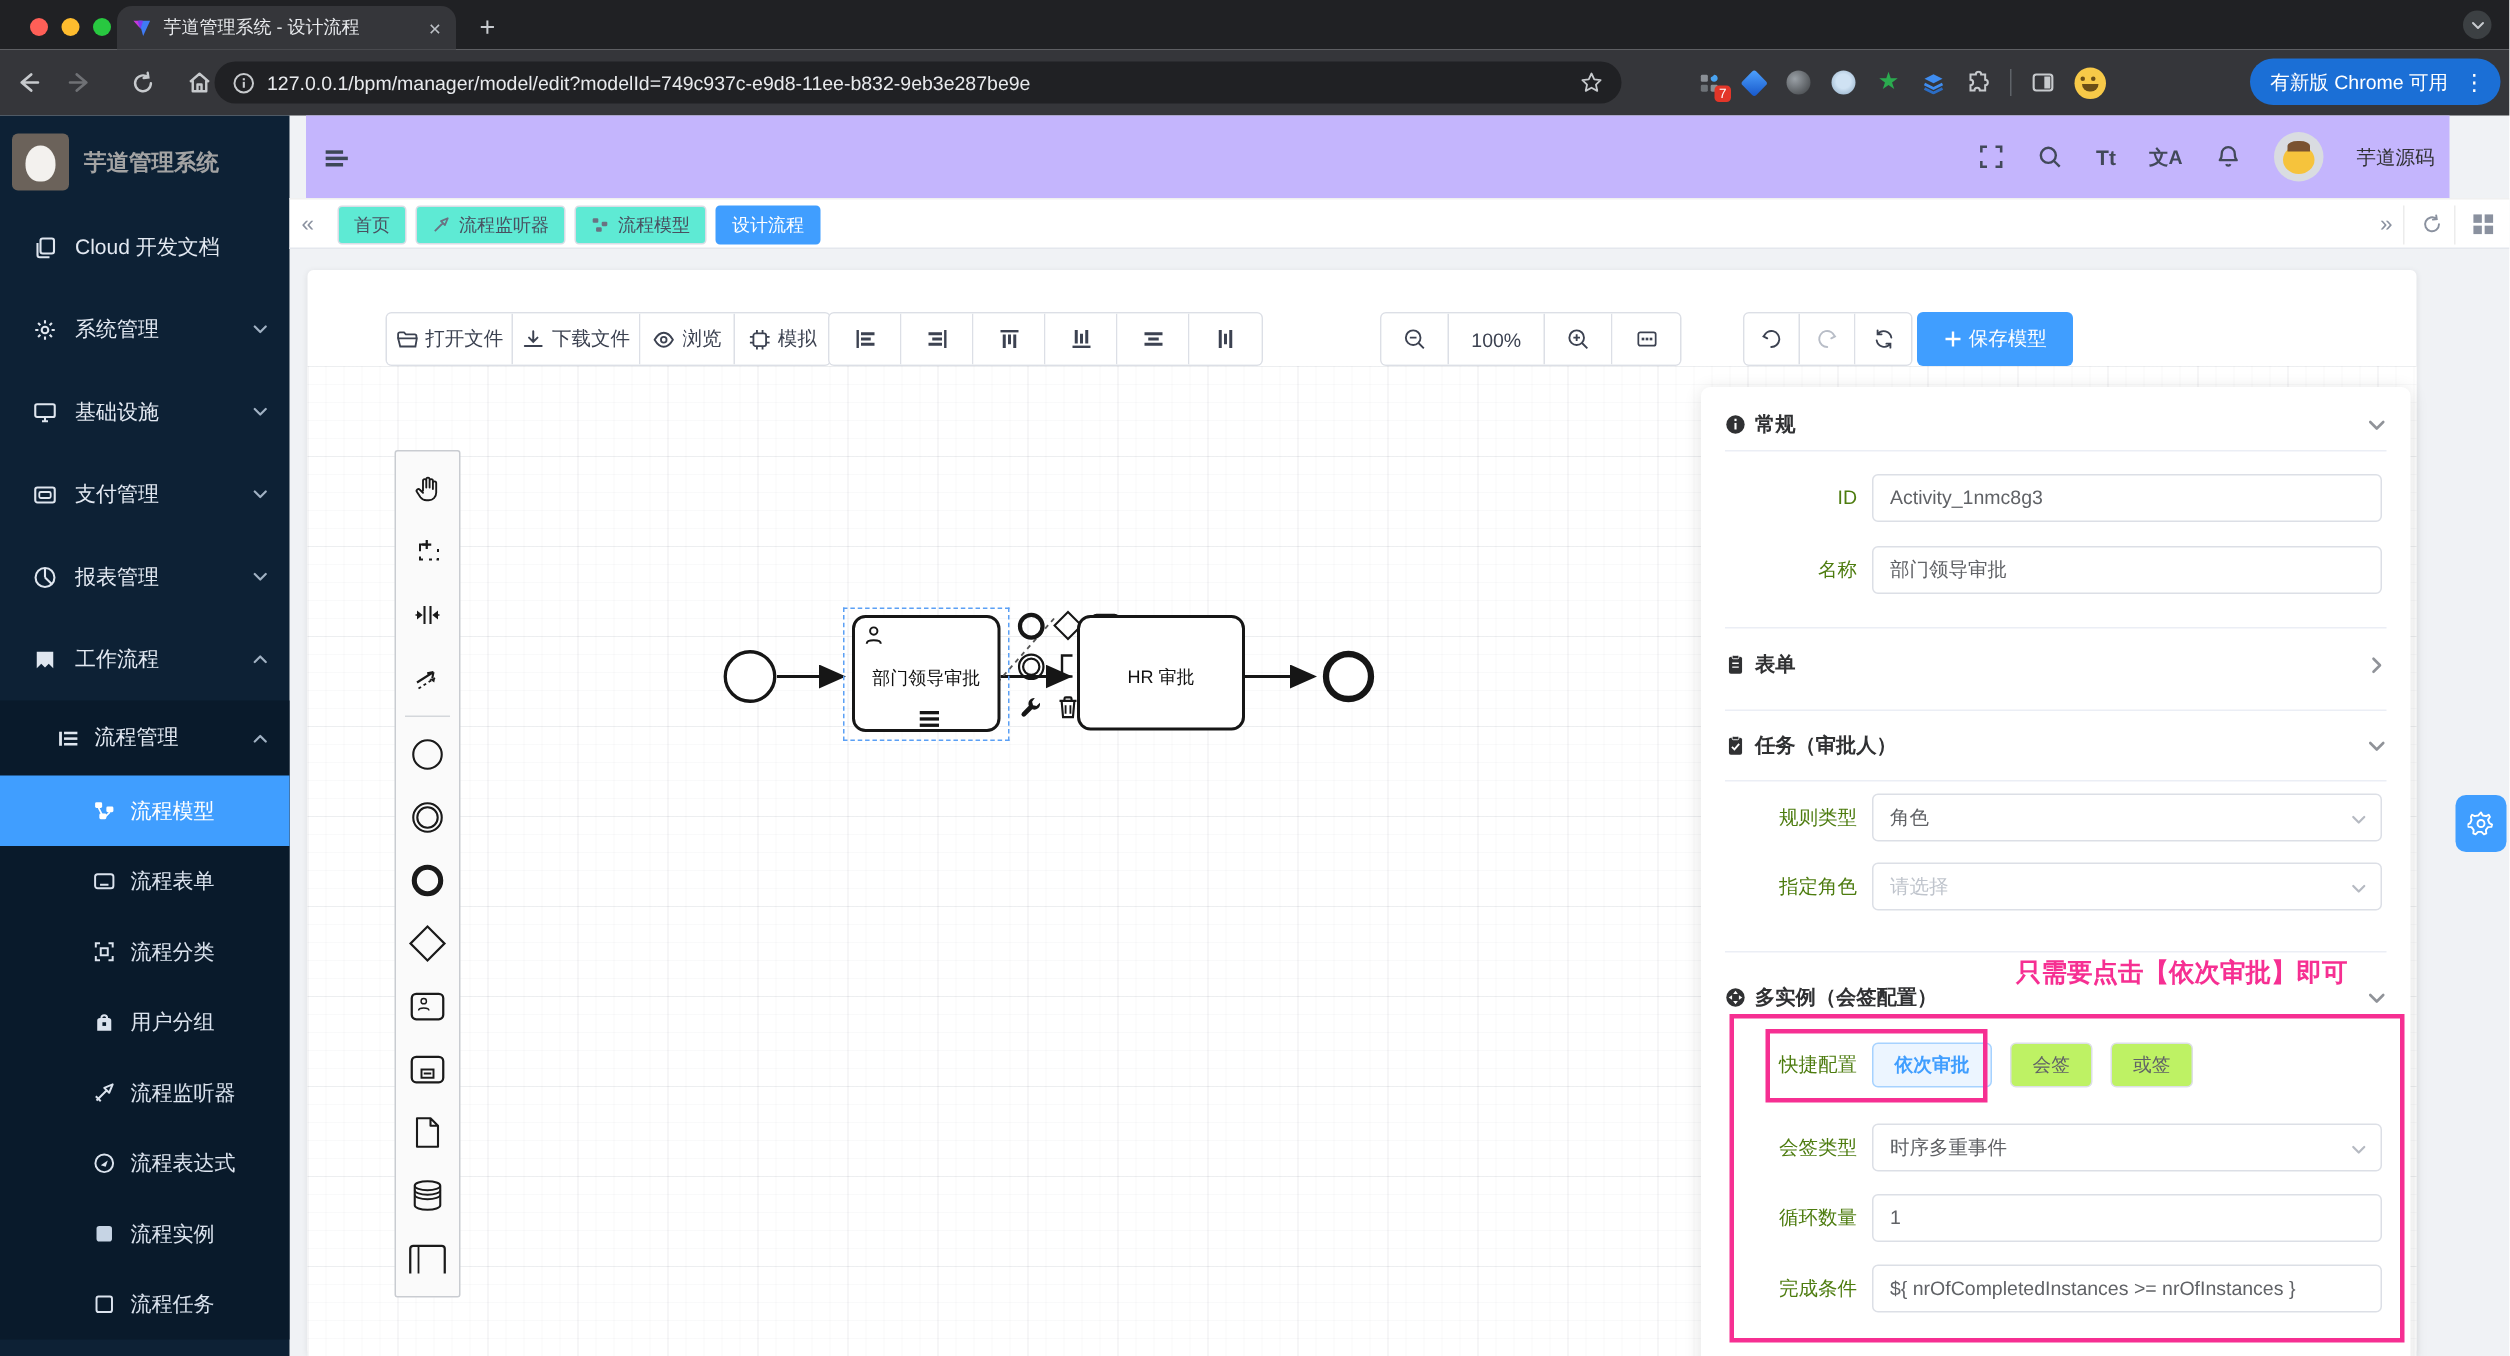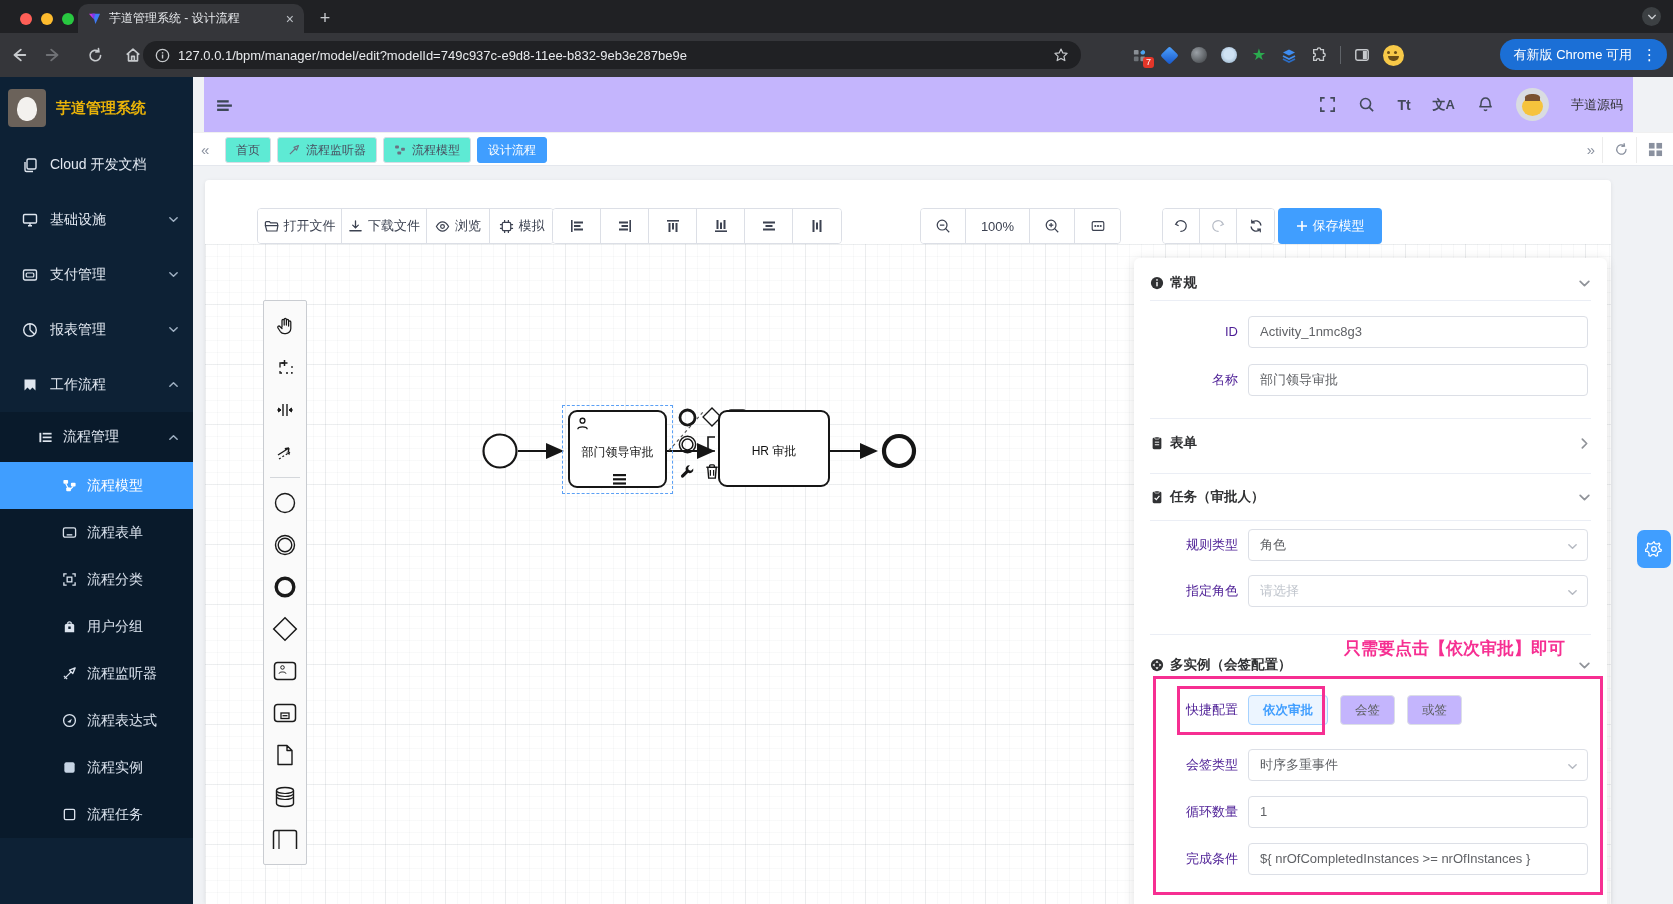--- a/index.html
+++ b/index.html
@@ -33,21 +33,21 @@
   .emojiav:before { content:""; position:absolute; left:4px; top:6px; width:3px; height:3px; border-radius:50%; background:#6b4e16; box-shadow:7px 0 0 #6b4e16; }
   .emojiav:after { content:""; position:absolute; left:5px; top:11px; width:11px; height:5px; border-radius:0 0 8px 8px; background:#6b4e16; }
   .updatepill { position:absolute; right:6px; top:6px; height:31px; background:#1b6fd6; border-radius:16px; color:#fff; display:flex; align-items:center; padding:0 6px 0 14px; gap:6px; font-size:13px; }
   .kebab { color:#fff; font-size:15px; padding:0 4px; }
 
   
   .sidebar { position:absolute; left:0; top:77px; width:193px; height:827px; background:#0d2135; }
   .logo { display:flex; align-items:center; gap:10px; padding:12px 10px 10px 8px; }
   .logoimg { width:38px; height:38px; border-radius:4px; background:#6b625a; position:relative; overflow:hidden; }
   .logoimg:before { content:""; position:absolute; left:9px; top:8px; width:20px; height:24px; border-radius:50% 50% 45% 45%; background:#f3f1ee; }
-  .logotitle { color:#eab308; font-size:15px; font-weight:bold; white-space:nowrap; }
+  .logotitle { color:#a3a3a3; font-size:15px; font-weight:bold; white-space:nowrap; }
   .mitem { display:flex; align-items:center; height:55px; padding:0 14px 0 22px; color:#e3e9f2; font-size:14px; gap:12px; }
   .mitem svg { flex:none; }
   .mitem .lbl { flex:1; white-space:nowrap; }
   .chev { color:#9fb0c2; }
   .submenu { background:#091a2b; }
   .smhead { display:flex; align-items:center; height:50px; padding:0 14px 0 38px; color:#e3e9f2; font-size:14px; gap:10px; }
   .smitem { display:flex; align-items:center; height:47px; padding:0 14px 0 62px; color:#dbe3ee; font-size:14px; gap:10px; }
   .smitem.active { background:#409eff; color:#fff; }
 
   
@@ -90,27 +90,27 @@
   .selbox { position:absolute; border:1.5px dashed #5ba0f5; }
   .ctxpad { position:absolute; display:grid; grid-template-columns:24px 24px 24px; grid-auto-rows:26px; gap:1px; }
   .ctxit { display:flex; align-items:center; justify-content:center; color:#222; }
 
   
   .panel { position:absolute; left:1134px; top:258px; width:473px; height:660px; background:#fff; border-radius:6px 6px 0 0; box-shadow:0 2px 12px rgba(0,0,0,.12); font-size:13px; }
   .sect { position:absolute; left:16px; right:16px; display:flex; align-items:center; gap:6px; color:#303133; font-weight:bold; font-size:13.5px; }
   .sect .grow { flex:1; }
   .hr { position:absolute; left:16px; right:16px; height:1px; background:#ebeef5; }
   .prow { position:absolute; left:0; width:473px; height:32px; }
-  .plabel { position:absolute; left:0; width:104px; text-align:right; line-height:32px; color:#4c1d95; }
+  .plabel { position:absolute; left:0; width:104px; text-align:right; line-height:32px; color:#4d7c0f; }
   .pinput { position:absolute; left:114px; width:340px; height:32px; border:1px solid #dcdfe6; border-radius:4px; background:#fff; line-height:30px; padding:0 11px; color:#606266; white-space:nowrap; overflow:hidden; }
   .pinput .ph { color:#bfc4cc; }
   .pselchev { position:absolute; right:9px; top:11px; }
   .annot { position:absolute; left:1240px; top:637px; width:325px; text-align:right; color:#f62f92; font-size:17px; font-weight:bold; white-space:nowrap; }
   .pinkbox { position:absolute; border:3px solid #f62f92; }
-  .qbtn { height:30px; border:1px solid #dcdfe6; border-radius:4px; background:#c4b5fd; color:#606266; font-size:12.5px; display:flex; align-items:center; padding:0 14px; }
+  .qbtn { height:30px; border:1px solid #dcdfe6; border-radius:4px; background:#bef264; color:#606266; font-size:12.5px; display:flex; align-items:center; padding:0 14px; }
   .qbtn.on { background:#ecf5ff; border-color:#a6d2ff; color:#409eff; font-weight:bold; }
 
   .gearfab { position:absolute; left:1637px; top:530px; width:34px; height:38px; background:#409eff; border-radius:7px; display:flex; align-items:center; justify-content:center; color:#fff; }
   svg { display:block; }
 </style>
 </head>
 <body>
 
 <svg width="0" height="0" style="position:absolute">
   <defs>
@@ -244,20 +244,32 @@
     </div>
     <div class="mitem">
       <svg width="16" height="16" viewBox="0 0 16 16">
           <rect x="5" y="2" width="9" height="10" rx="1.5" fill="none" stroke="#dfe6ef" stroke-width="1.4"></rect>
           <path d="M3 5 v8 a1.5 1.5 0 0 0 1.5 1.5 H11" fill="none" stroke="#dfe6ef" stroke-width="1.4"></path>
         </svg>
       <span class="lbl">Cloud 开发文档</span>
     </div>
     <div class="mitem">
       <svg width="16" height="16" viewBox="0 0 16 16">
+          <circle cx="8" cy="8" r="2.2" fill="none" stroke="#dfe6ef" stroke-width="1.4"></circle>
+          <path d="M8 1.5 V3.6 M8 12.4 V14.5 M1.5 8 H3.6 M12.4 8 H14.5 M3.4 3.4 L4.9 4.9 M11.1 11.1 L12.6 12.6 M12.6 3.4 L11.1 4.9 M4.9 11.1 L3.4 12.6" stroke="#dfe6ef" stroke-width="1.4"></path>
+        </svg>
+      <span class="lbl">系统管理</span>
+      <span class="chev">
+          <svg width="11" height="11" viewBox="0 0 12 12">
+            <use href="#cv-d"></use>
+          </svg>
+        </span>
+    </div>
+    <div class="mitem">
+      <svg width="16" height="16" viewBox="0 0 16 16">
           <rect x="1.5" y="2.5" width="13" height="8.5" rx="1.2" fill="none" stroke="#dfe6ef" stroke-width="1.4"></rect>
           <path d="M6 13.8 H10 M8 11 v2.8" stroke="#dfe6ef" stroke-width="1.4"></path>
         </svg>
       <span class="lbl">基础设施</span>
       <span class="chev">
           <svg width="11" height="11" viewBox="0 0 12 12">
             <use href="#cv-d"></use>
           </svg>
         </span>
     </div>

